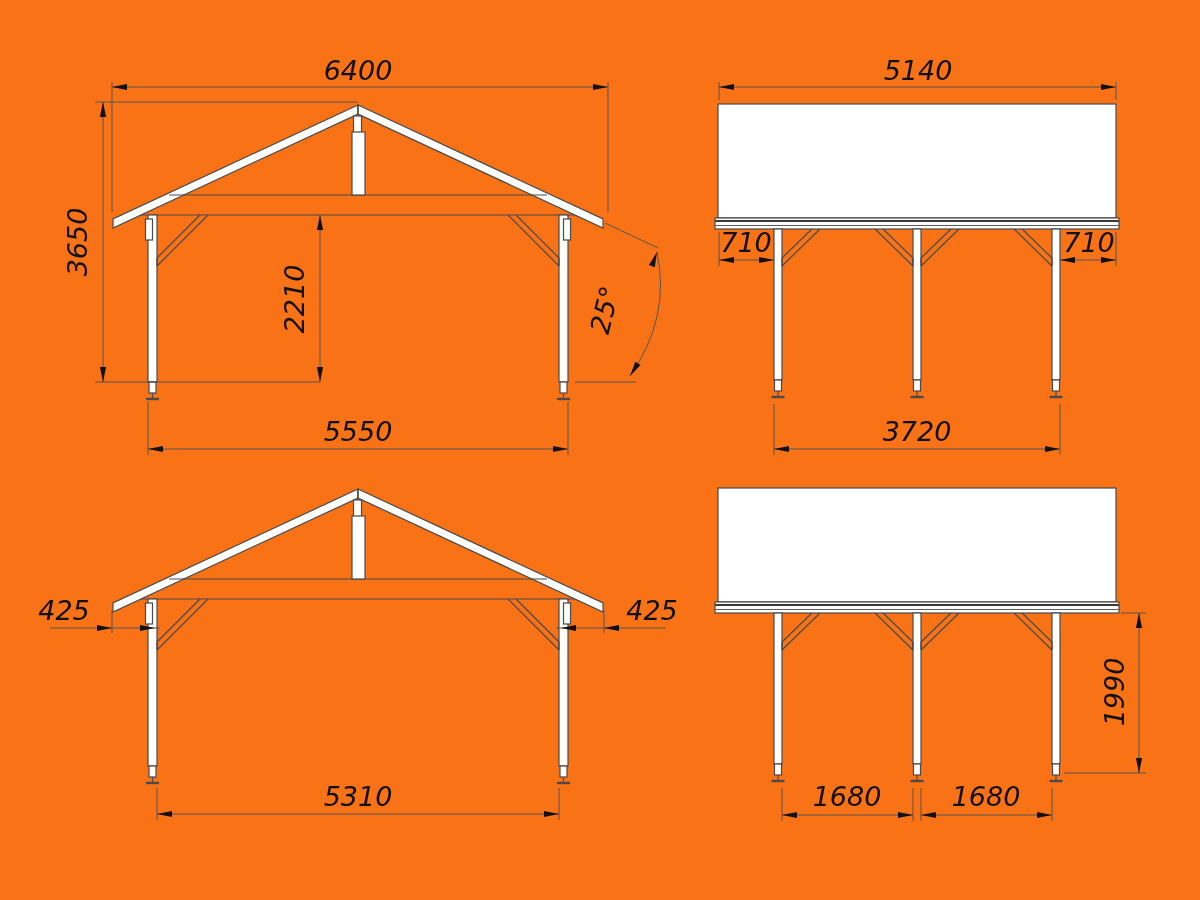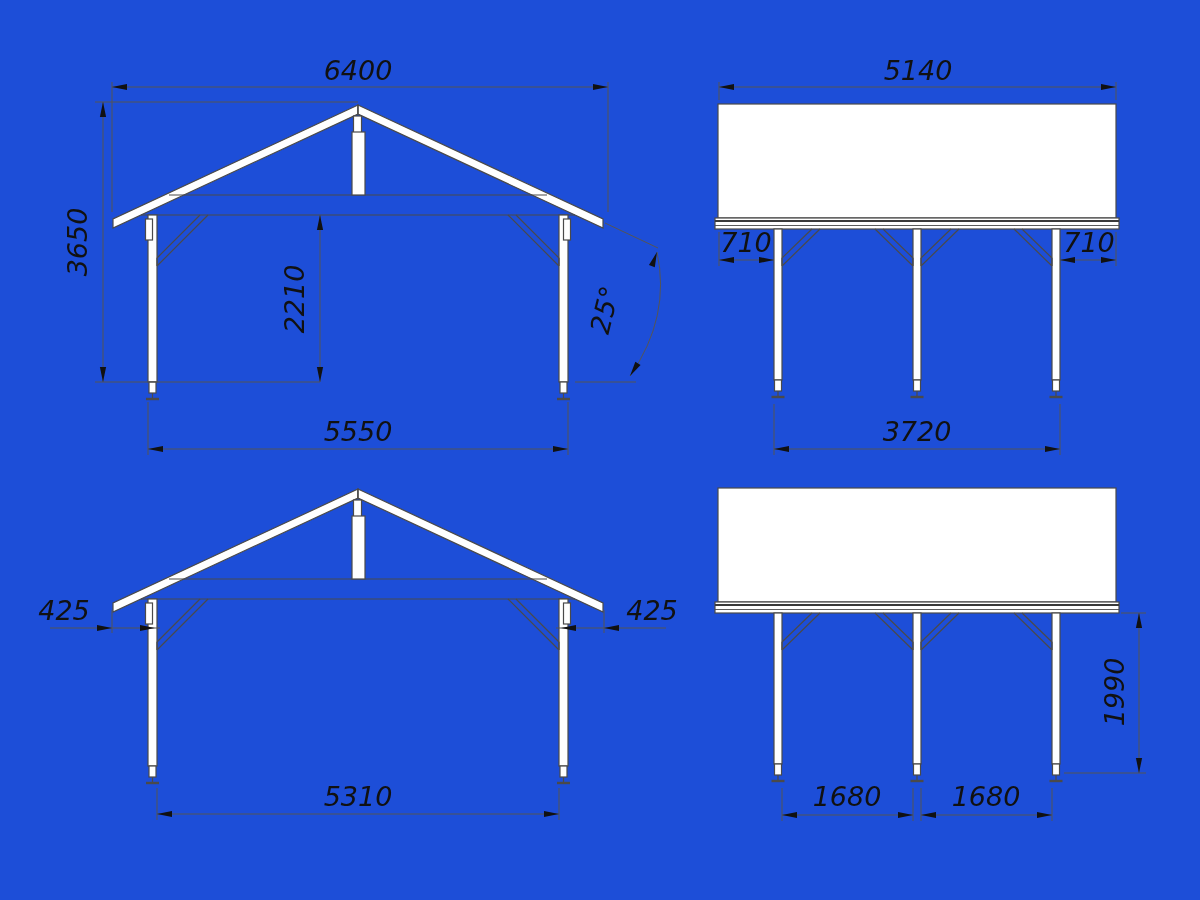--- a/index.html
+++ b/index.html
@@ -1,16 +1,16 @@
 <!DOCTYPE html>
 <html><head>
 <meta charset="utf-8">
 <style>
   html,body{margin:0;padding:0;background:#fff;}
-  .stage{position:relative;width:1200px;height:900px;background:#1d4ed8;overflow:hidden;}
+  .stage{position:relative;width:1200px;height:900px;background:#f97316;overflow:hidden;}
   svg{display:block;}
   text{font-family:"DejaVu Sans","Liberation Sans",sans-serif;font-style:italic;fill:#111;}
   .dimtxt{font-size:27px;}
   .struct{stroke:#4a4a4a;stroke-width:1.2;fill:none;}
   .structf{stroke:#4a4a4a;stroke-width:1.2;fill:#ffffff;}
   .dimline{stroke:#555;stroke-width:1;fill:none;}
   .arr{fill:#111;stroke:none;}
 </style>
 </head>
 <body>

